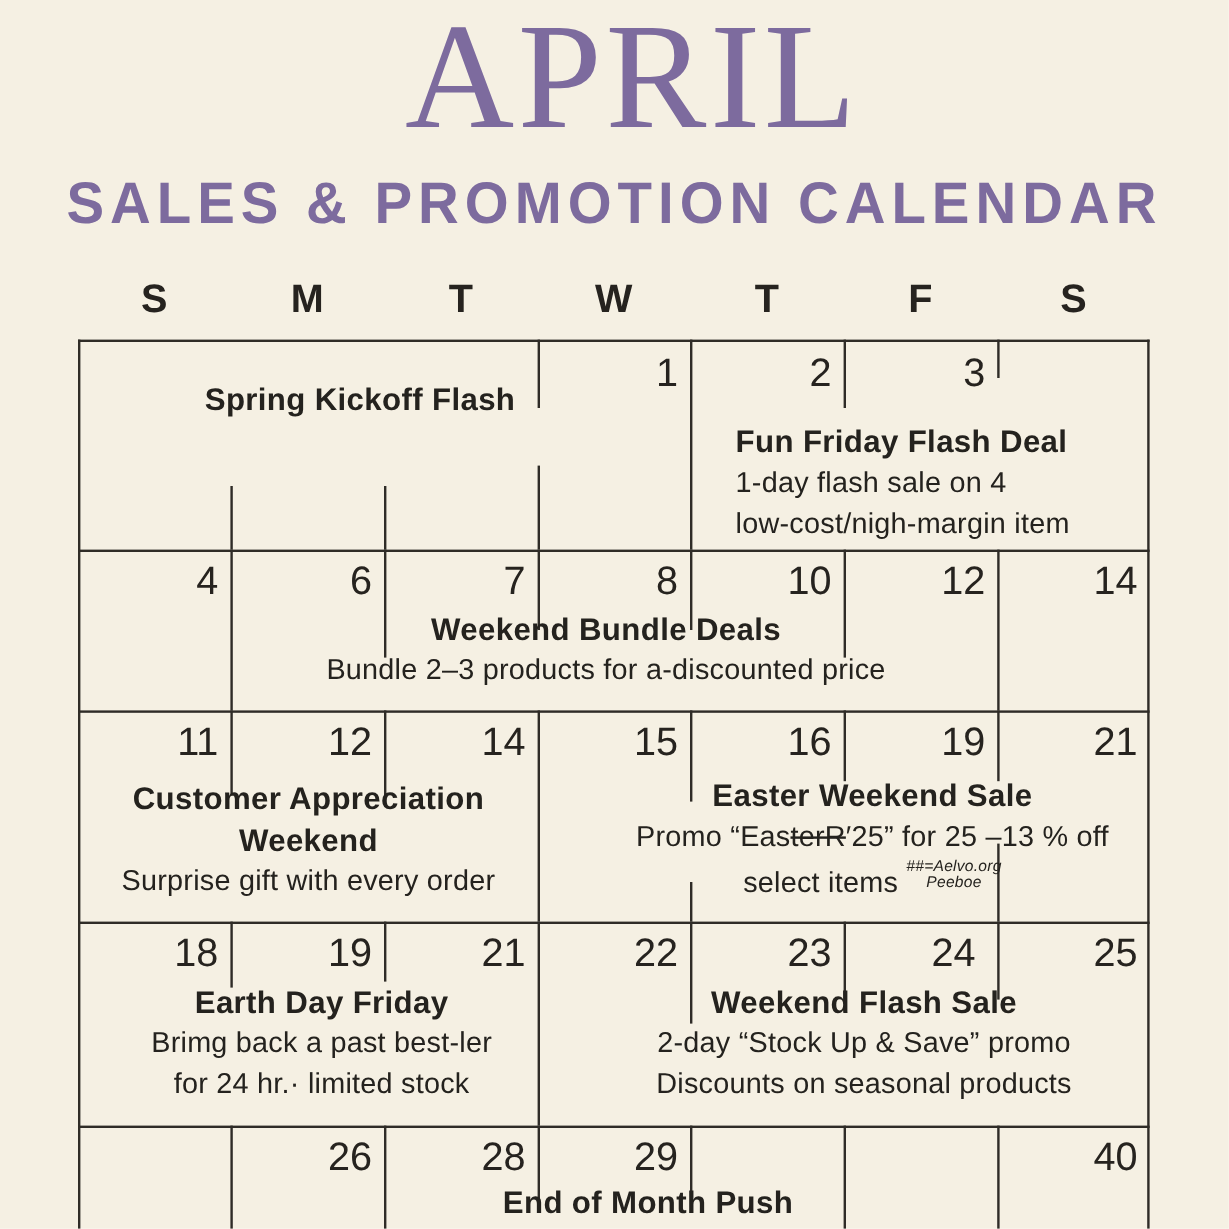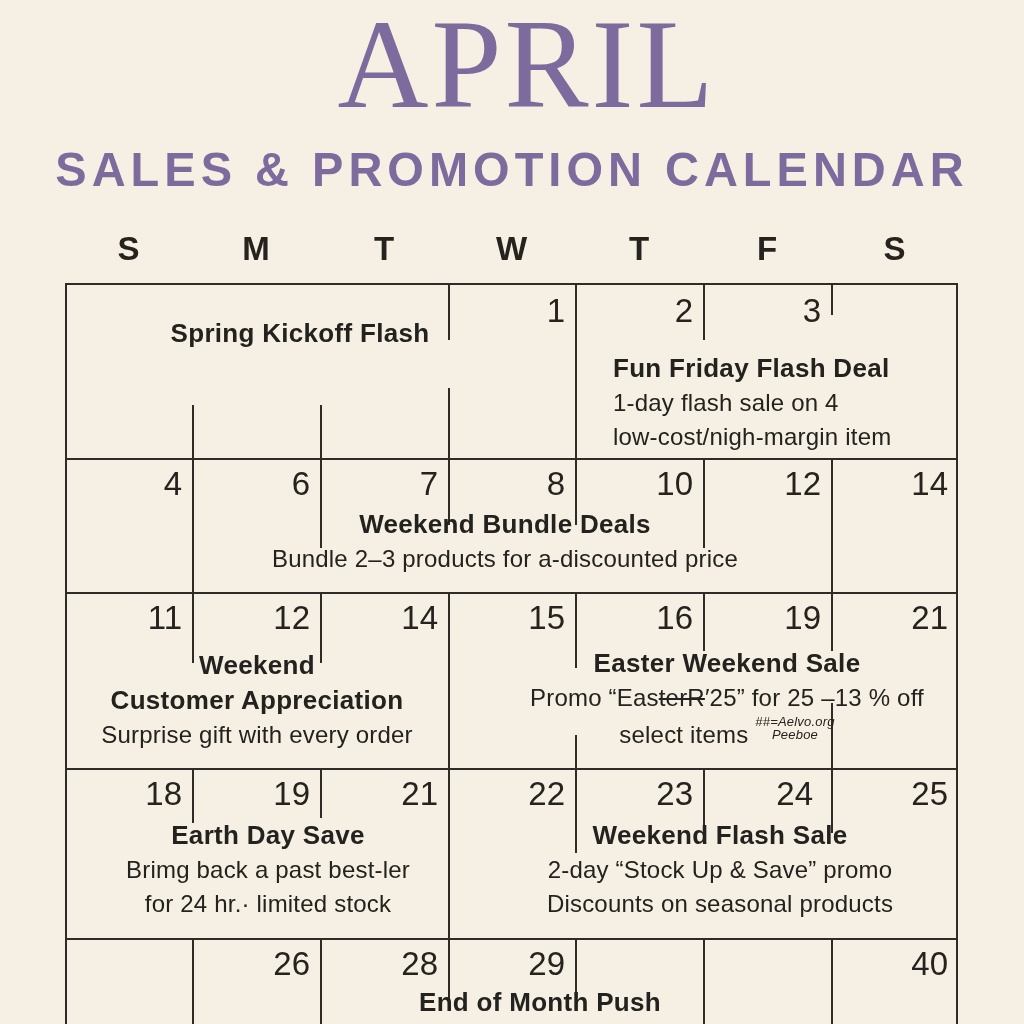--- a/index.html
+++ b/index.html
@@ -135,31 +135,31 @@
     <div class="event" style="left: 548px; top: 68px; text-align: left;">
       <div class="ln title"><span>Fun Friday Flash Deal</span></div>
       <div class="ln body"><span>1-day flash sale on 4</span></div>
       <div class="ln body"><span>low-cost/nigh-margin item</span></div>
     </div>
     <div class="event centered" style="left: 440px; top: 224px;">
       <div class="ln title"><span>Weekend Bundle Deals</span></div>
       <div class="ln body"><span>Bundle 2–3 products for a-discounted price</span></div>
     </div>
     <div class="event centered" style="left: 192px; top: 365px;">
+      <div class="ln title"><span>Customer Appreciation</span></div>
       <div class="ln title"><span>Weekend</span></div>
-      <div class="ln title"><span>Customer Appreciation</span></div>
       <div class="ln body"><span>Surprise gift with every order</span></div>
     </div>
     <div class="event centered" style="left: 662px; top: 363px;">
       <div class="ln title"><span>Easter Weekend Sale</span></div>
       <div class="ln body"><span>Promo “Eas</span><span class="strike">terR</span><span>′25” for 25 –13 % off</span></div>
       <div class="ln body"><span>select items </span><span class="tiny"><span>##=Aelvo.org</span><span>Peeboe</span></span></div>
     </div>
     <div class="event centered" style="left: 203px; top: 535px;">
-      <div class="ln title"><span>Earth Day Save</span></div>
+      <div class="ln title"><span>Earth Day Friday</span></div>
       <div class="ln body"><span>Brimg back a past best-ler</span></div>
       <div class="ln body"><span>for 24 hr.· limited stock</span></div>
     </div>
     <div class="event centered" style="left: 655px; top: 535px;">
       <div class="ln title"><span>Weekend Flash Sale</span></div>
       <div class="ln body"><span>2-day “Stock Up &amp; Save” promo</span></div>
       <div class="ln body"><span>Discounts on seasonal products</span></div>
     </div>
     <div class="event centered" style="left: 475px; top: 702px;">
       <div class="ln title"><span>End of Month Push</span></div>

